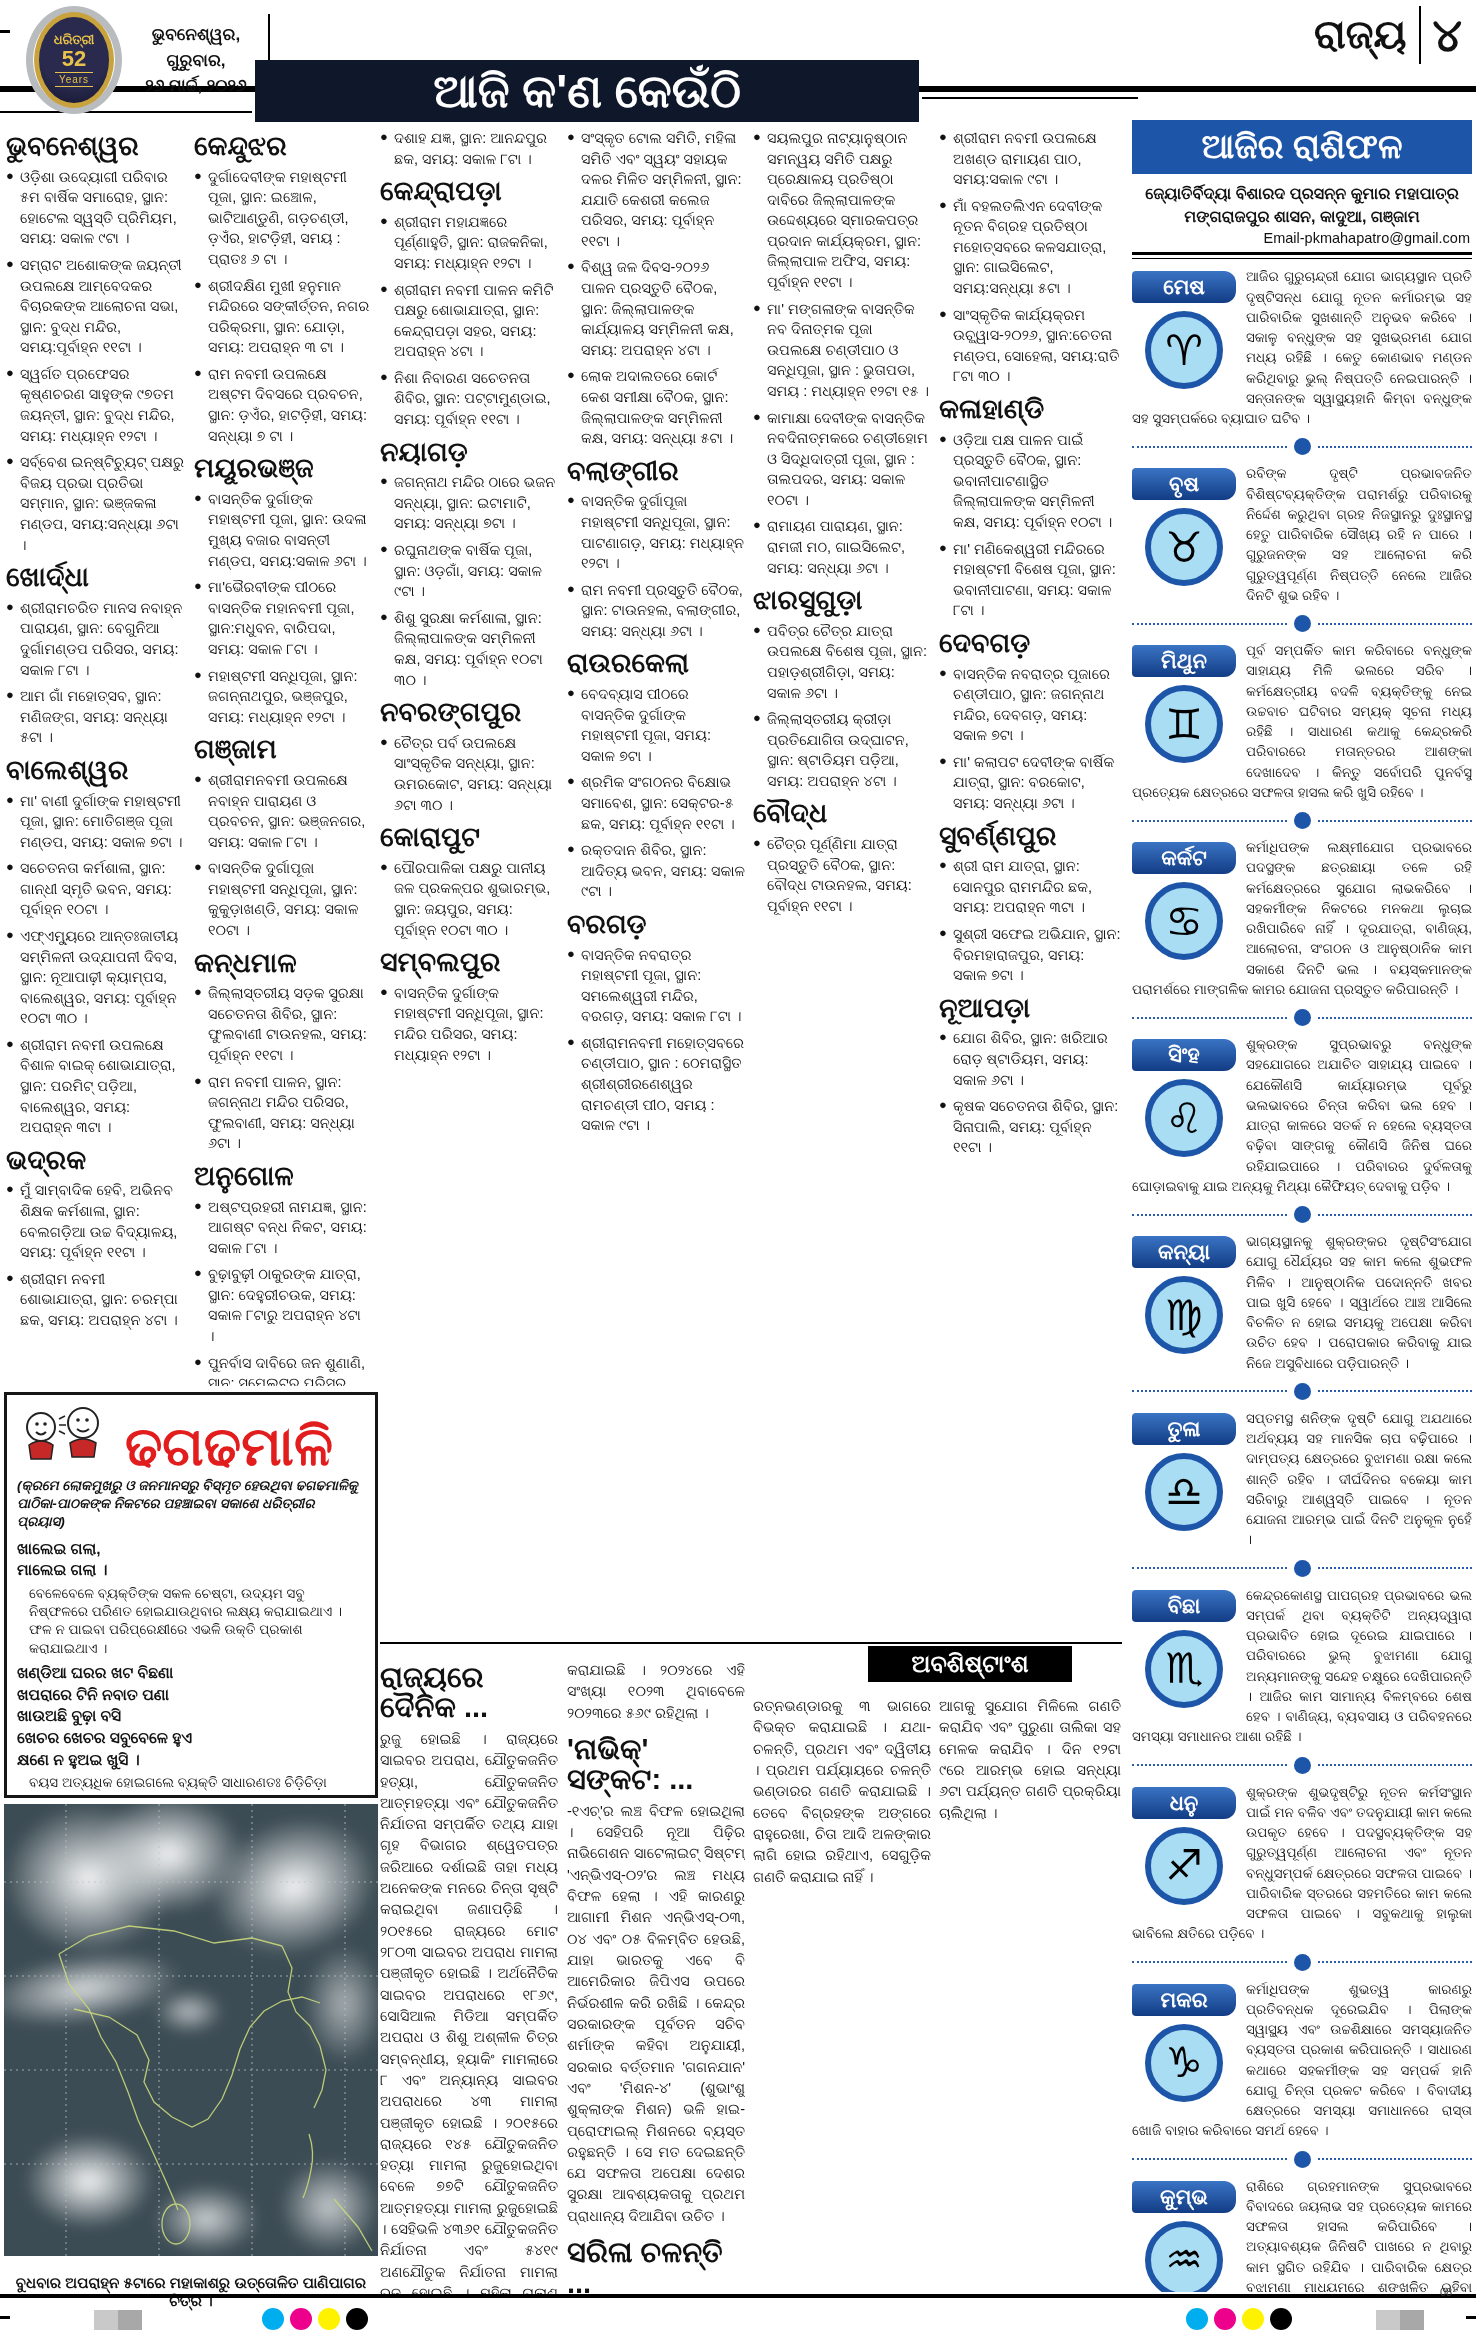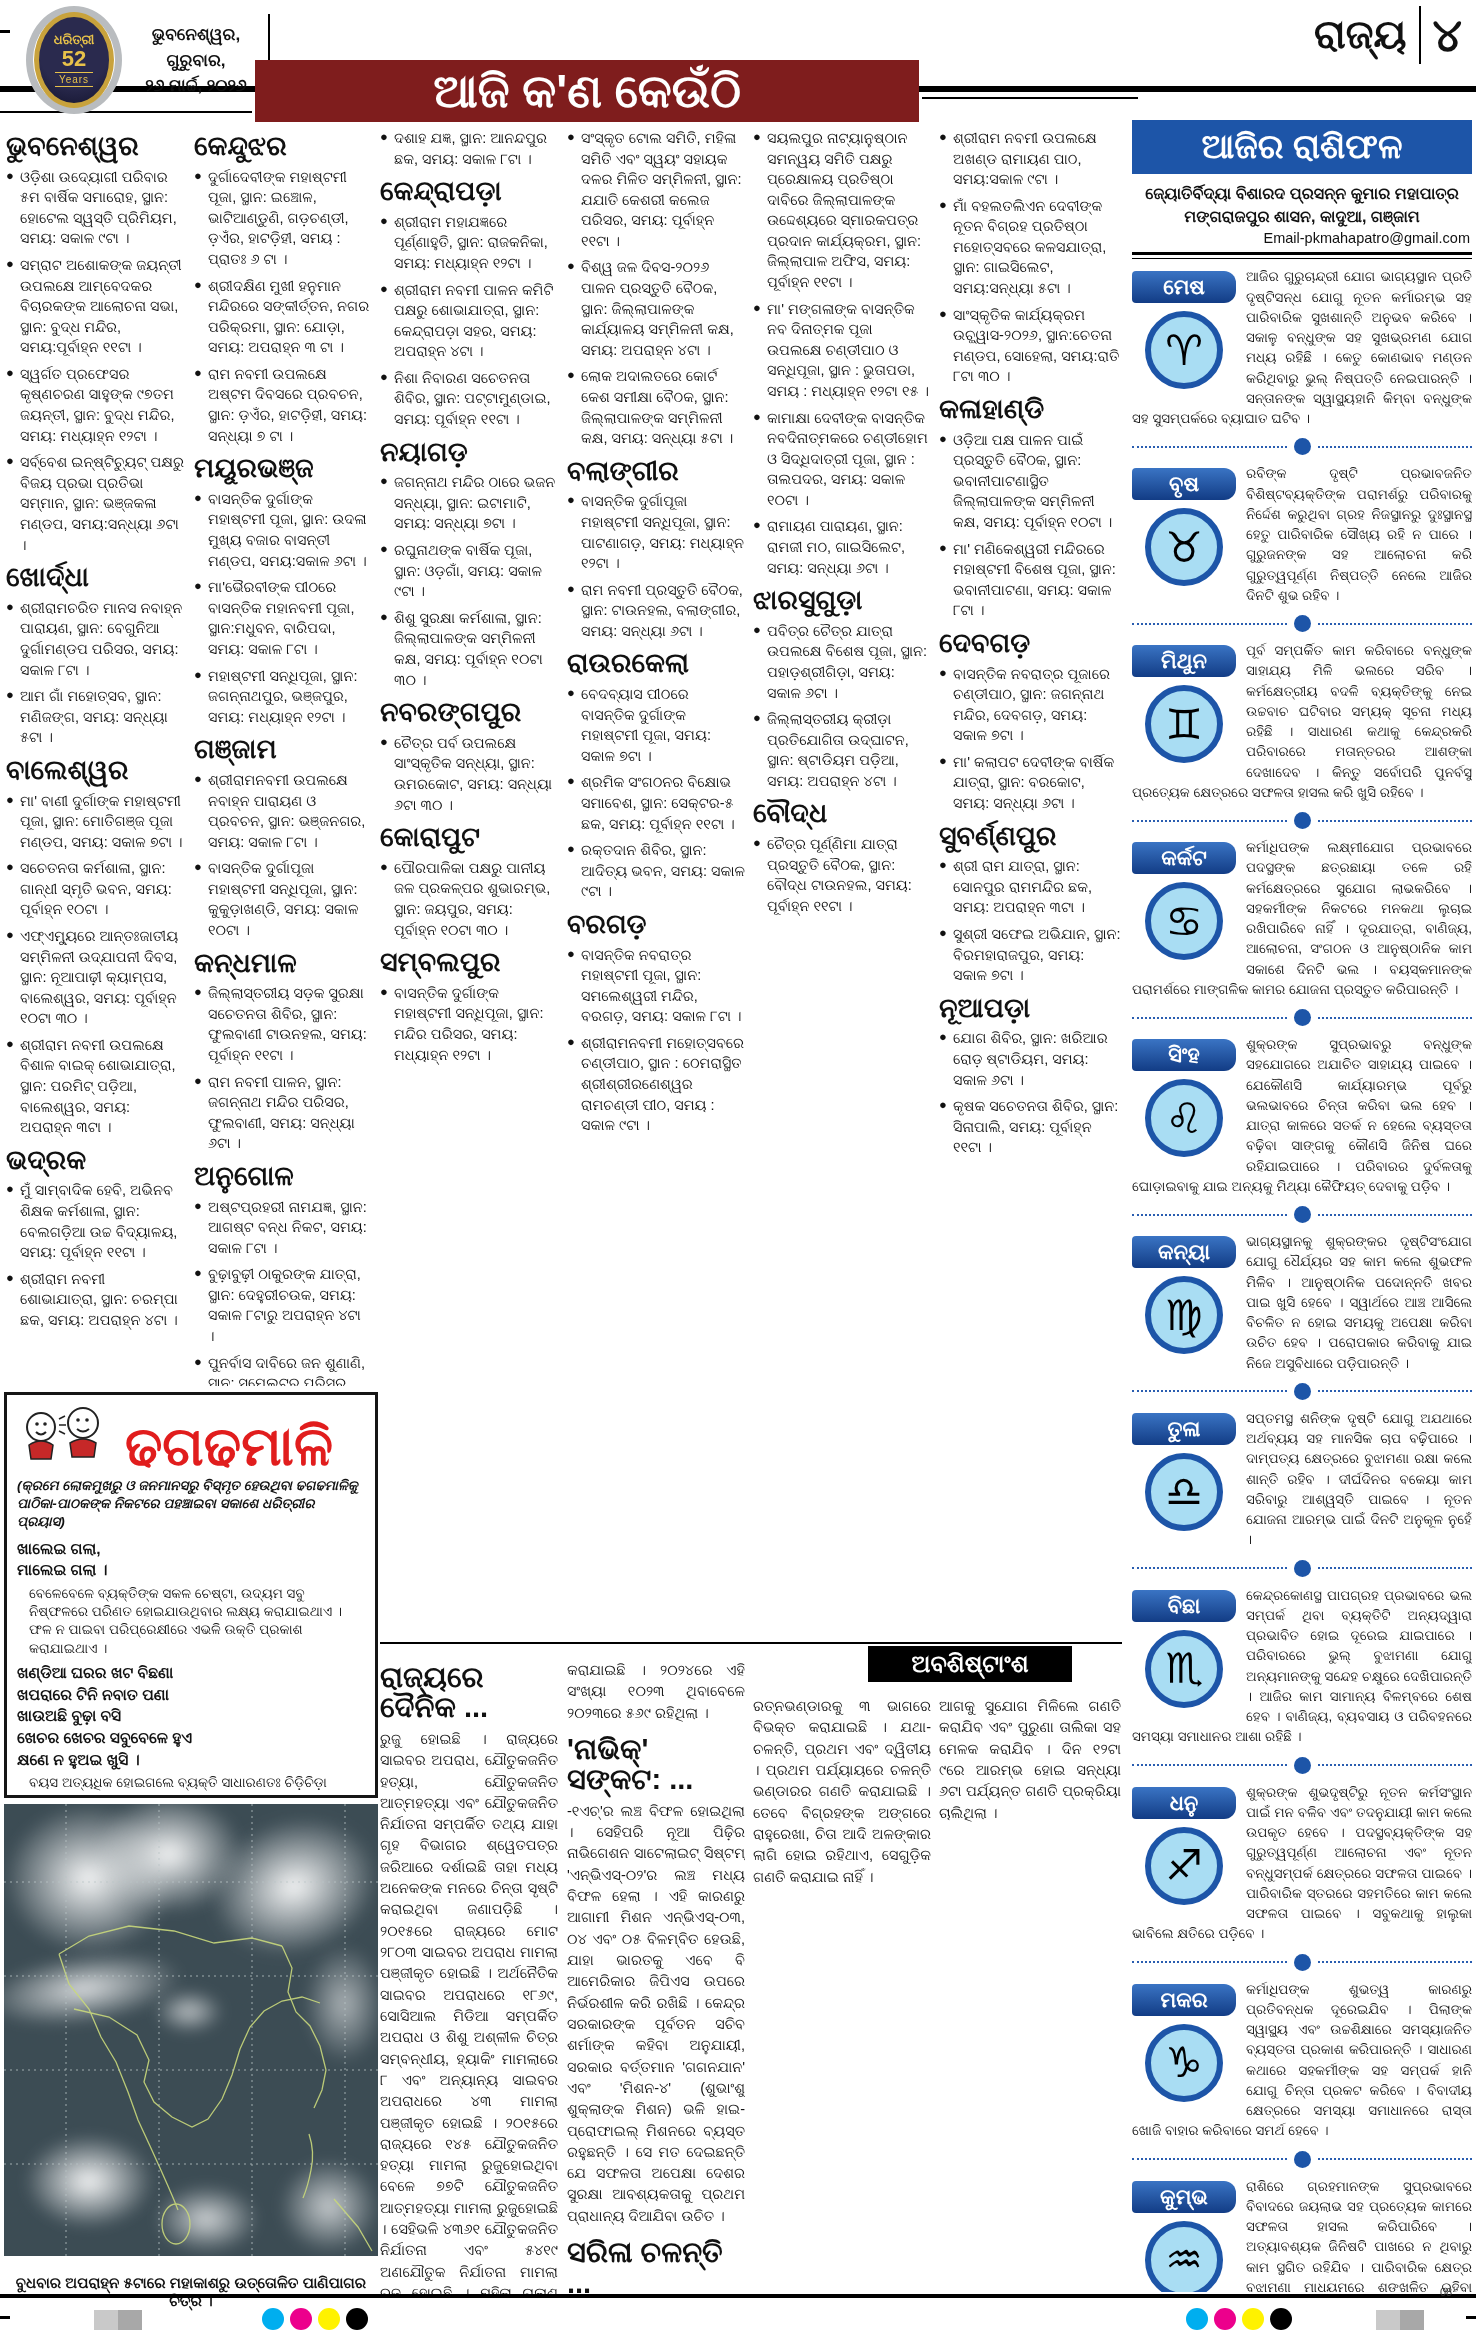--- a/index.html
+++ b/index.html
@@ -19,21 +19,21 @@
   .logo .nm{font-size:13px;font-weight:700;line-height:1;}
   .logo .yr{font-size:22px;font-weight:800;line-height:1;margin:2px 0;}
   .logo .ys{font-size:10px;letter-spacing:1px;border-top:1px solid #e8c24a;border-bottom:1px solid #e8c24a;padding:1px 4px;}
   .dateline{position:absolute;left:130px;top:22px;width:132px;text-align:center;
       font-size:17px;font-weight:600;line-height:1.5;}
   .mast-divider{position:absolute;left:268px;top:14px;width:2px;height:68px;background:#000;}
   .pageident{position:absolute;right:14px;top:6px;display:flex;align-items:center;z-index:4;}
   .pageident .sec{font-size:40px;font-weight:800;}
   .pageident .bar{width:2px;height:58px;background:#000;margin:0 12px;}
   .pageident .num{font-size:46px;font-weight:800;}
-  .banner{position:absolute;left:255px;top:60px;width:664px;height:62px;background:#7f1d1d;color:#fff;
+  .banner{position:absolute;left:255px;top:60px;width:664px;height:62px;background:#0f172a;color:#fff;
       display:flex;align-items:center;justify-content:center;font-size:46px;font-weight:800;z-index:6;}
   
   .col{position:absolute;overflow:hidden;font-size:14.5px;line-height:1.42;}
   .sec-h{font-size:27px;font-weight:800;margin:8px 0 5px;line-height:1.1;}
   .item{position:relative;padding-left:14px;margin:0 0 6px;}
   .item .blt{position:absolute;left:0;top:0;font-size:13px;}
   
   .dhaga{position:absolute;left:4px;top:1392px;width:374px;height:406px;border:3px solid #161616;
       box-sizing:border-box;padding:6px 10px;overflow:hidden;}
   .dhaga-head{display:flex;align-items:flex-end;gap:16px;}

